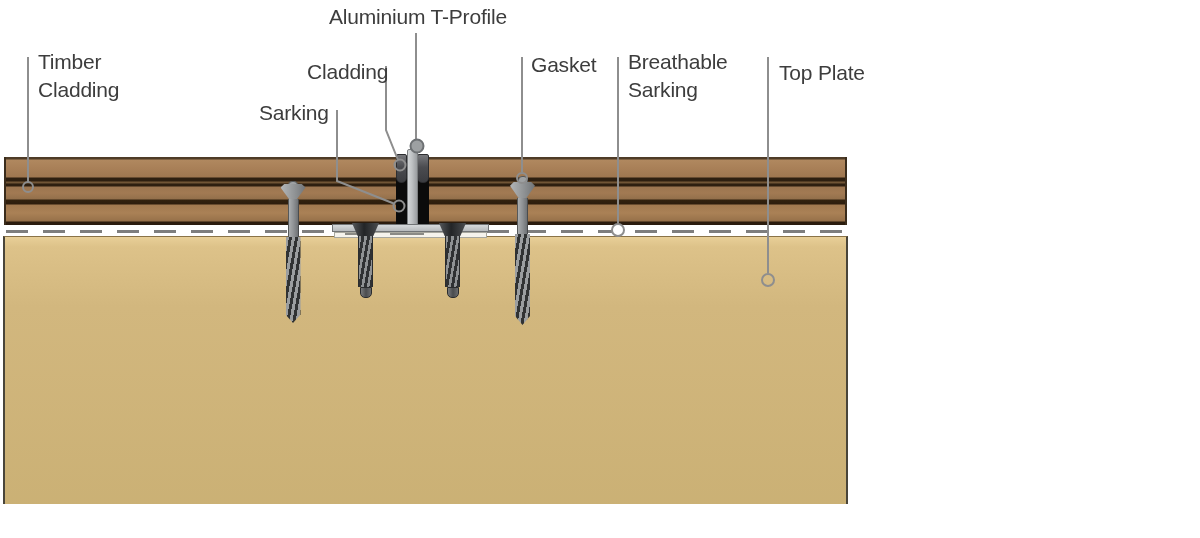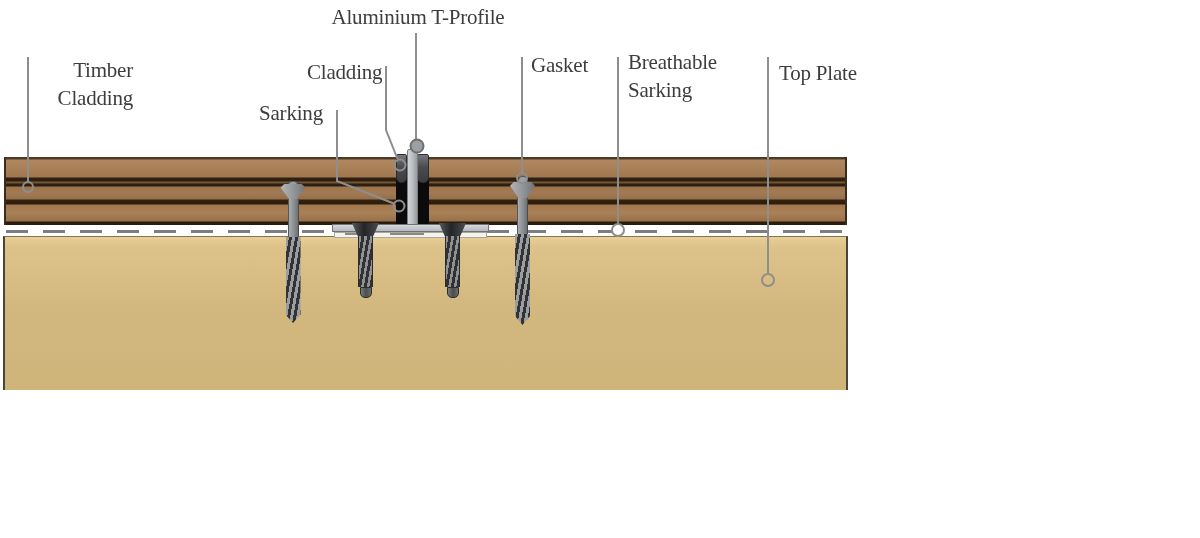--- a/index.html
+++ b/index.html
@@ -1,18 +1,18 @@
 <!DOCTYPE html>
 <html><head>
 <meta charset="utf-8">
 <style>
   html,body{margin:0;padding:0;background:#fff;}
   #canvas{
-    position:relative;width:1200px;height:390px;background:#fff;overflow:hidden;
-    font-family:Liberation Serif, serif;color:#3d3d3d;
+    position:relative;width:1200px;height:504px;background:#fff;overflow:hidden;
+    font-family:Liberation Sans, sans-serif;color:#3d3d3d;
   }
   .abs{position:absolute;}
   .label{
     position:absolute;font-size:21px;line-height:28px;color:#3d3d3d;
     letter-spacing:-0.2px;white-space:nowrap;
   }
   .label.wrap{white-space:normal;}
   
   #top-plate{
     left:3px;top:236px;width:845px;height:292px;
@@ -109,21 +109,21 @@
   #cl-threads{left:358px;top:236px;width:15px;height:51px;}
   #cl-tip{left:359.5px;top:287px;width:12px;height:11px;}
   
   #cr-head{left:439px;top:223px;width:27px;height:13px;}
   #cr-threads{left:445px;top:236px;width:15px;height:51px;}
   #cr-tip{left:446.5px;top:287px;width:12px;height:11px;}
   
   #leaders{left:0;top:0;pointer-events:none;}
   
   #label-aluminium{left:418px;top:3px;transform:translateX(-50%);}
-  #label-timber{left:38px;top:56px;width:95px;text-align:right;}
+  #label-timber{left:38px;top:48px;width:95px;}
   #label-sealant{left:307px;top:58px;}
   #label-gasket{left:259px;top:99px;}
   #label-screw{left:531px;top:51px;}
   #label-sarking{left:628px;top:48px;width:118px;}
   #label-topplate{left:779px;top:51px;margin-top:8px;}
 </style>
 </head>
 <body>
 
 <div id="canvas">

